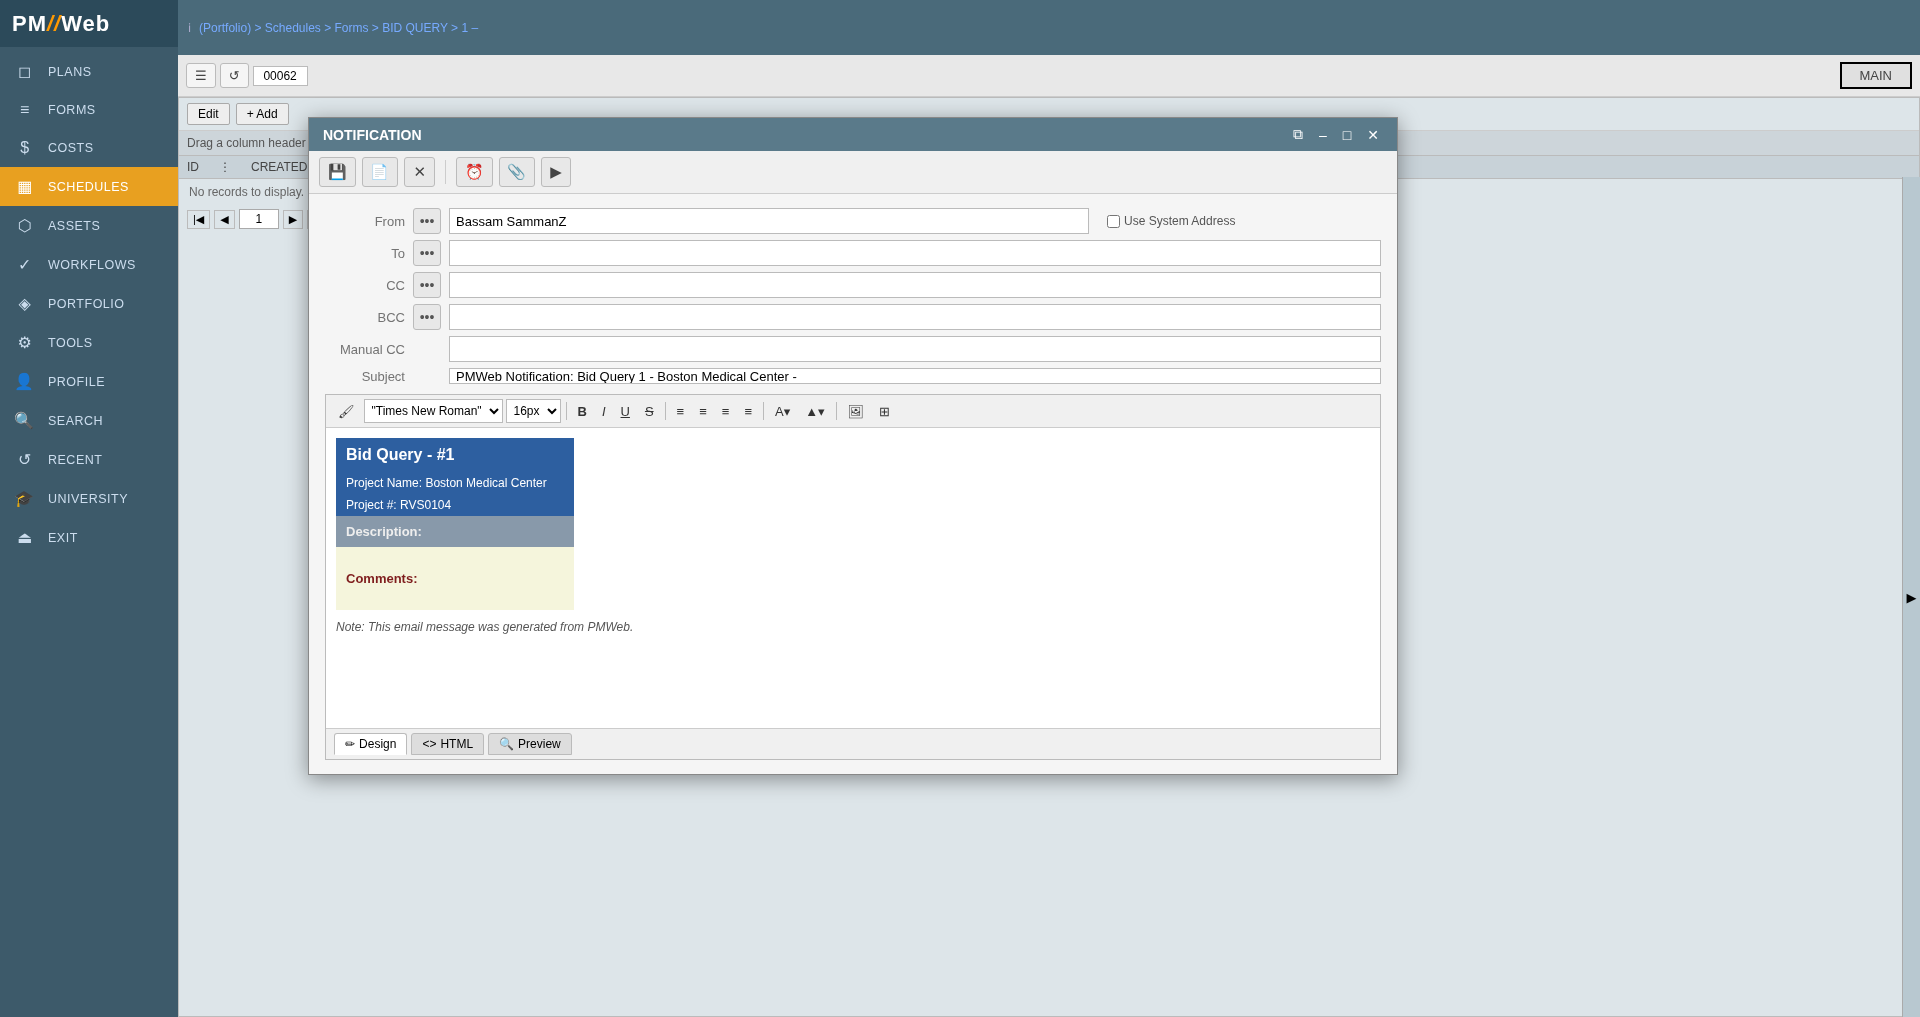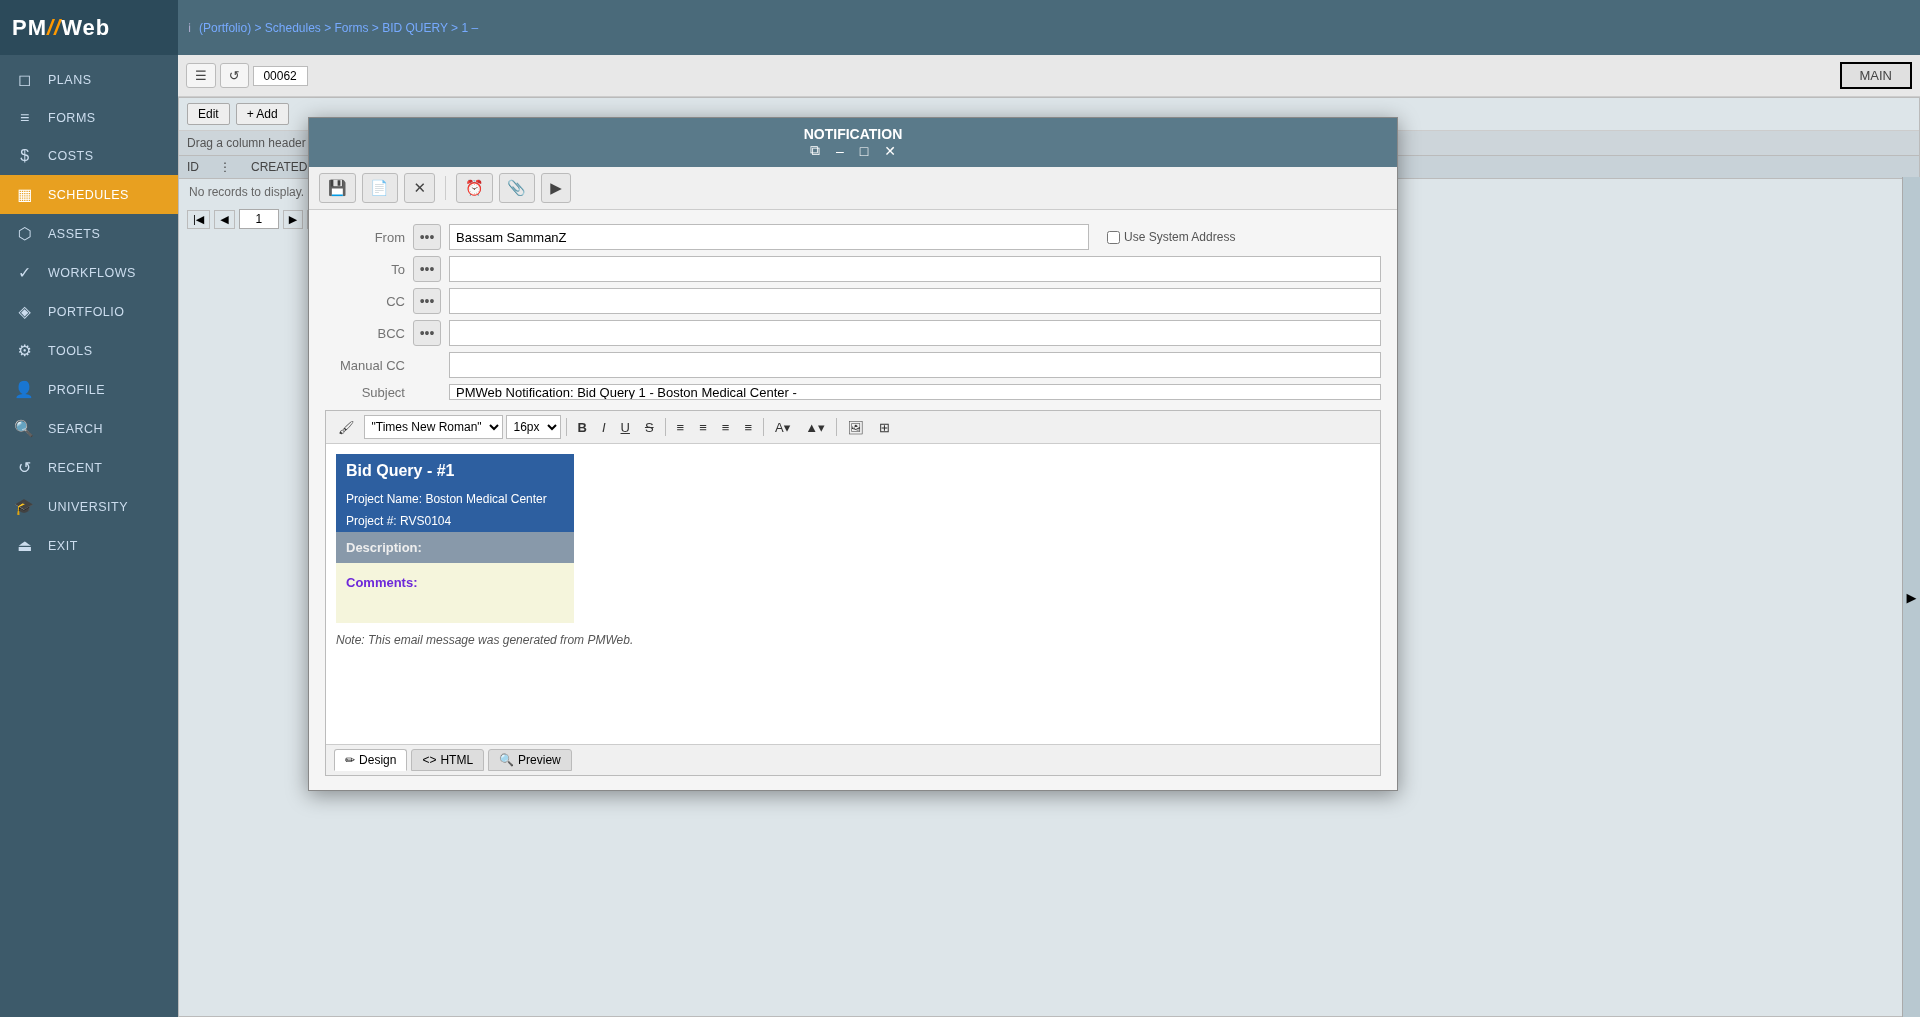--- a/index.html
+++ b/index.html
@@ -10,21 +10,21 @@
       width: 178px;
       background: #3d5a6a;
       height: 100%;
       display: flex;
       flex-direction: column;
       flex-shrink: 0;
     }
     .sidebar-logo {
       background: #2c4a5a;
       padding: 10px 12px;
-      height: 55px;
+      height: 47px;
       display: flex;
       align-items: center;
     }
     .logo-text {
       color: white;
       font-size: 22px;
       font-weight: bold;
       letter-spacing: 1px;
     }
     .logo-text span { color: #f90; }
@@ -112,23 +112,22 @@
       display: flex;
       flex-direction: column;
     }
     .modal-title-bar {
       background: #5a7a8a;
       color: white;
       padding: 8px 14px;
       font-size: 14px;
       font-weight: bold;
       display: flex;
-      align-items: center;
+      align-items: flex-end;
       justify-content: space-between;
-      flex-direction: column;
     }
     .modal-title-controls {
       display: flex;
       gap: 8px;
     }
     .modal-ctrl-btn {
       background: none;
       border: none;
       color: white;
       cursor: pointer;
@@ -288,22 +287,22 @@
     }
     .email-desc-cell {
       background: #8899aa;
       color: #eee;
       padding: 8px 10px;
       font-size: 13px;
       font-weight: bold;
     }
     .email-comments-cell {
       background: #f5f5dc;
-      color: #6d28d9;
-      padding: 12px 10px;
+      color: #7f1d1d;
+      padding: 24px 10px;
       font-size: 13px;
       font-weight: bold;
       height: 60px;
       vertical-align: top;
     }
     .email-note {
       font-size: 12px;
       color: #555;
       font-style: italic;
       margin-top: 10px;

